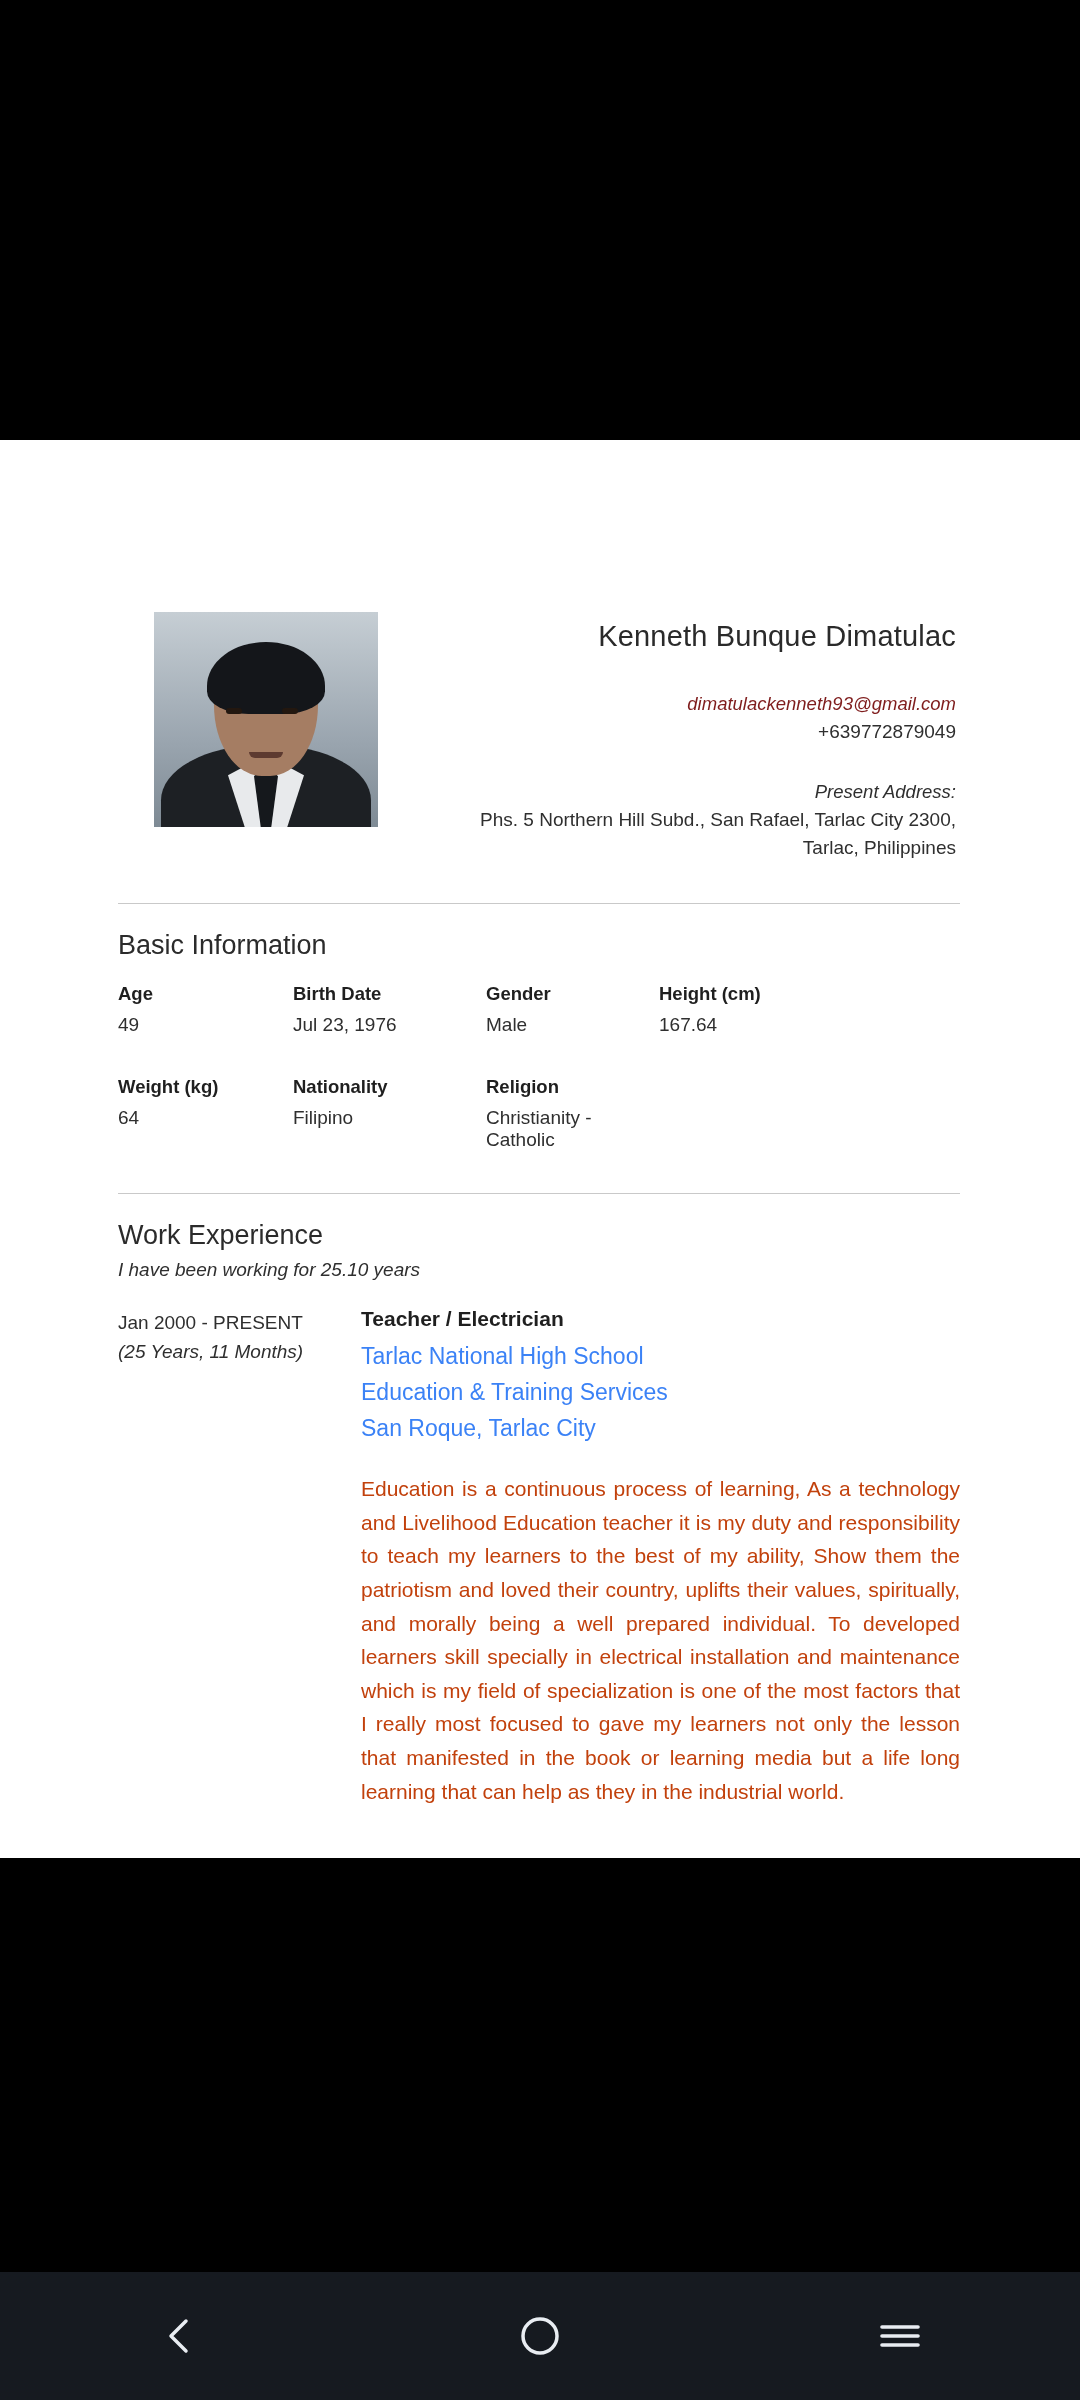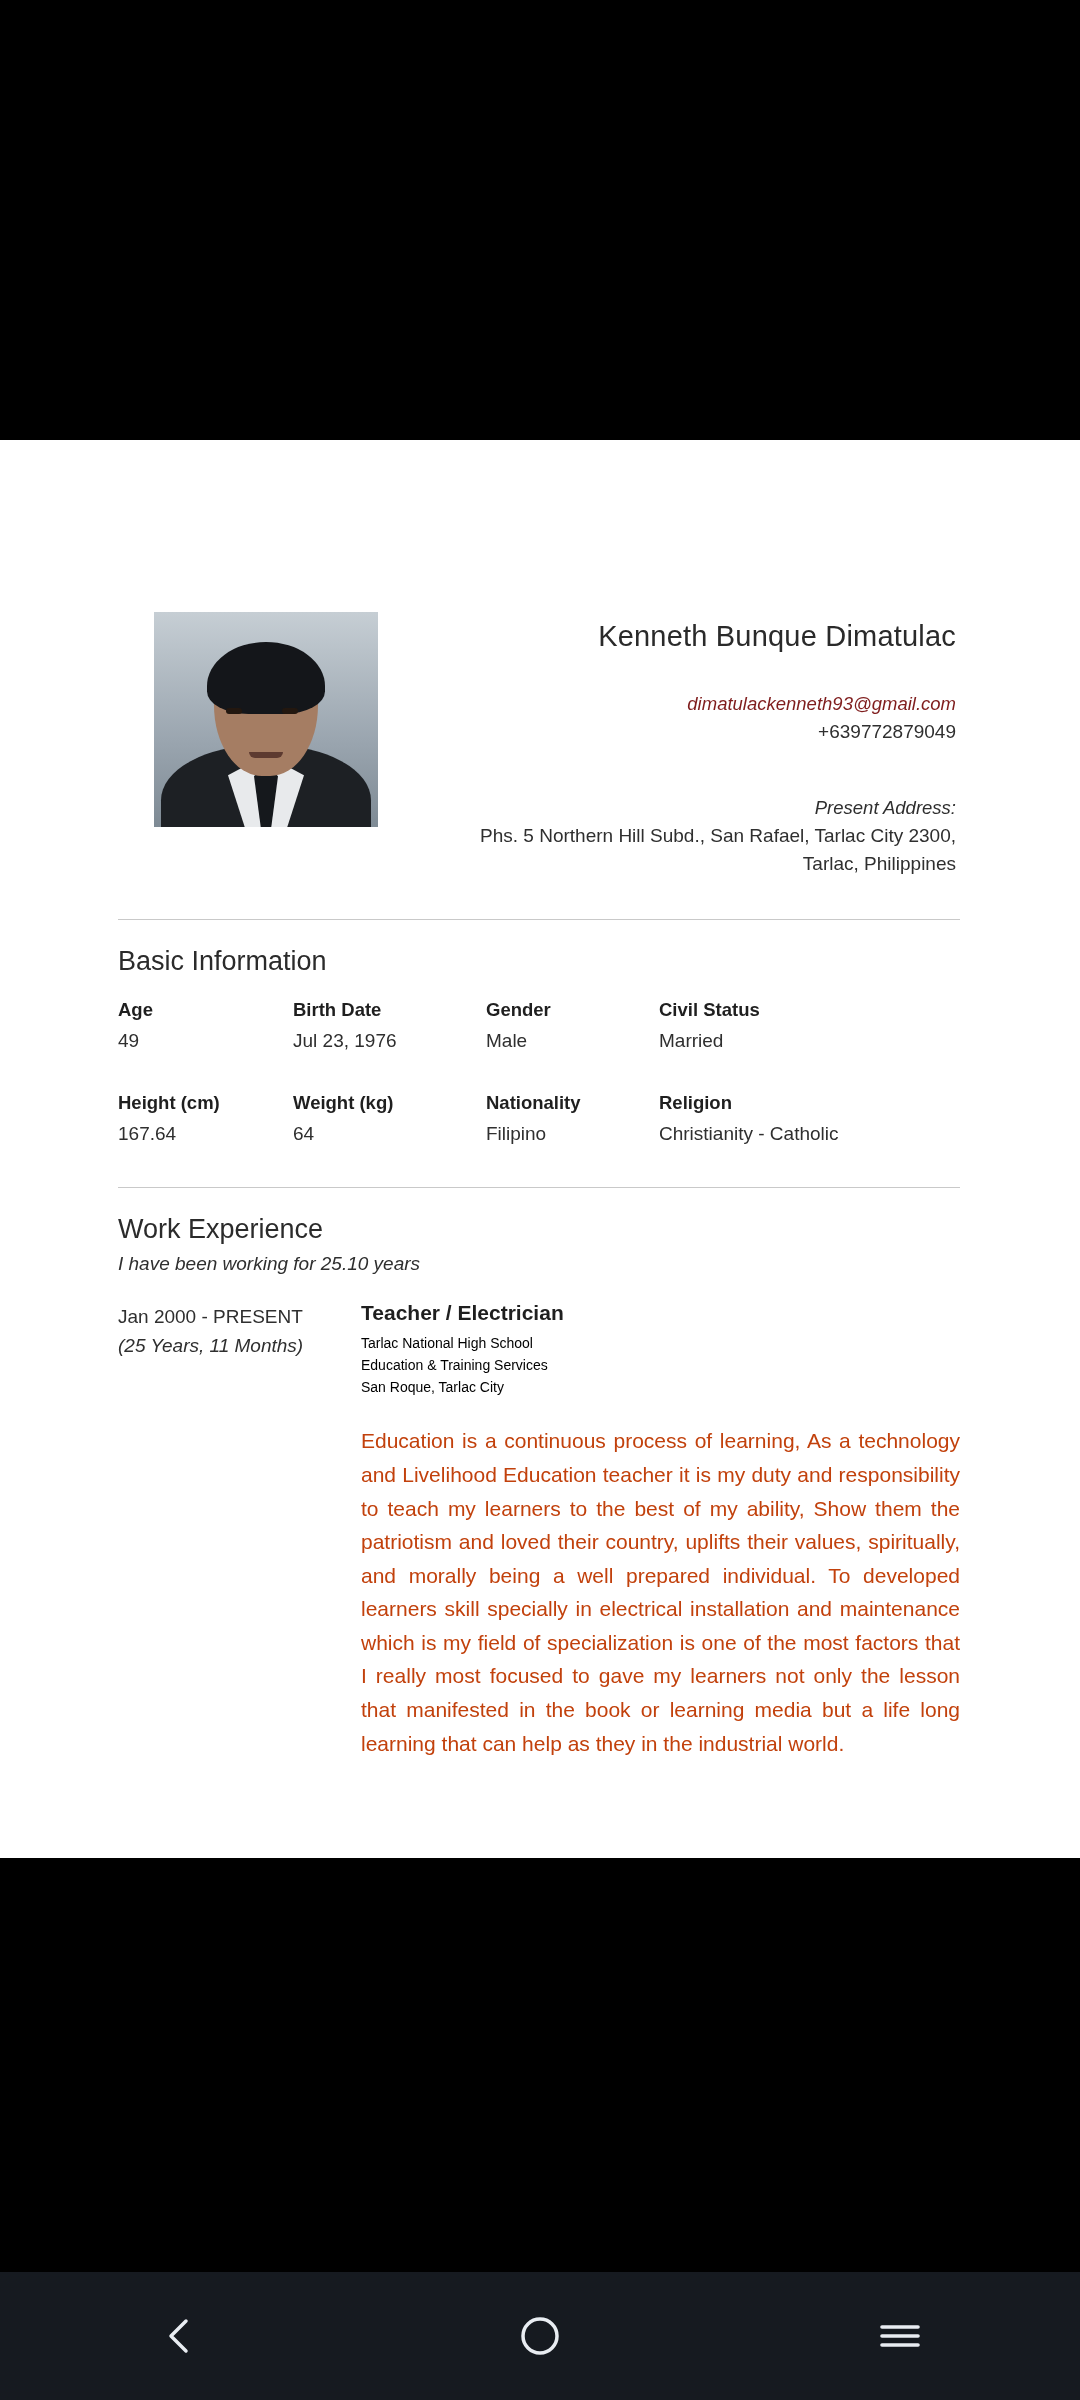--- a/index.html
+++ b/index.html
@@ -155,21 +155,21 @@
     font-style: italic;
     color: #7f1d1d;
     line-height: 1.45;
   }
   .phone {
     font-size: 19px;
     color: #2f2f2f;
     line-height: 1.45;
   }
   .addr-label {
-    margin-top: 50px;
+    margin-top: 34px;
     font-size: 18.5px;
     font-style: italic;
     color: #2f2f2f;
     line-height: 1.45;
   }
   .addr-line {
     font-size: 19px;
     color: #2f2f2f;
     line-height: 1.45;
   }
@@ -234,22 +234,22 @@
   .job-body {
     flex: 1 1 auto;
   }
   .job-title {
     font-size: 21px;
     font-weight: bold;
     color: #1f1f1f;
     margin-bottom: 8px;
   }
   .job-line {
-    font-size: 14px;
-    color: #000000;
+    font-size: 23px;
+    color: #3b82f6;
     line-height: 1.55;
   }
   .job-desc {
     margin-top: 26px;
     font-size: 21px;
     color: #c2410c;
     line-height: 1.6;
     text-align: justify;
   }
 
@@ -316,24 +316,20 @@
           <div class="lbl">Age</div>
           <div class="val">49</div>
         </div>
         <div class="info-cell">
           <div class="lbl">Birth Date</div>
           <div class="val">Jul 23, 1976</div>
         </div>
         <div class="info-cell">
           <div class="lbl">Gender</div>
           <div class="val">Male</div>
-        </div>
-        <div class="info-cell">
-          <div class="lbl">Civil Status</div>
-          <div class="val">Married</div>
         </div>
         <div class="info-cell">
           <div class="lbl">Height (cm)</div>
           <div class="val">167.64</div>
         </div>
         <div class="info-cell">
           <div class="lbl">Weight (kg)</div>
           <div class="val">64</div>
         </div>
         <div class="info-cell">

